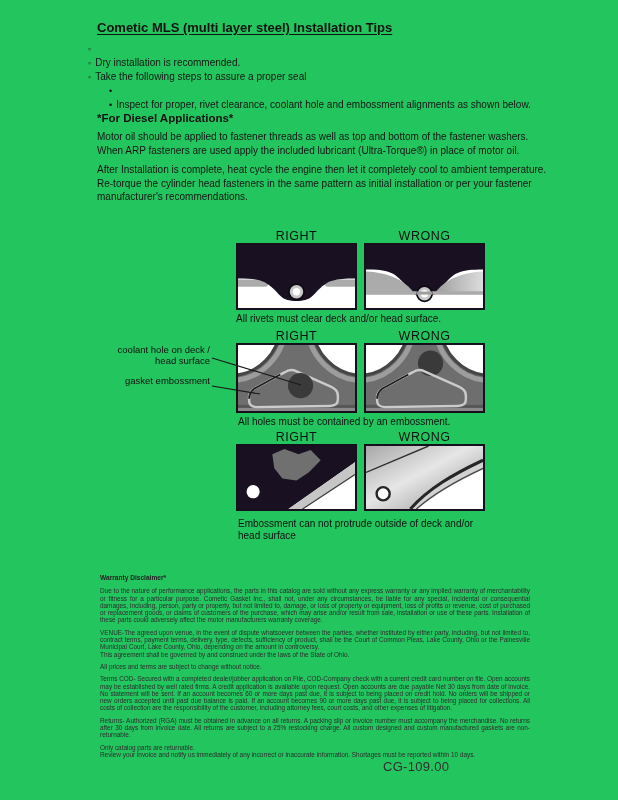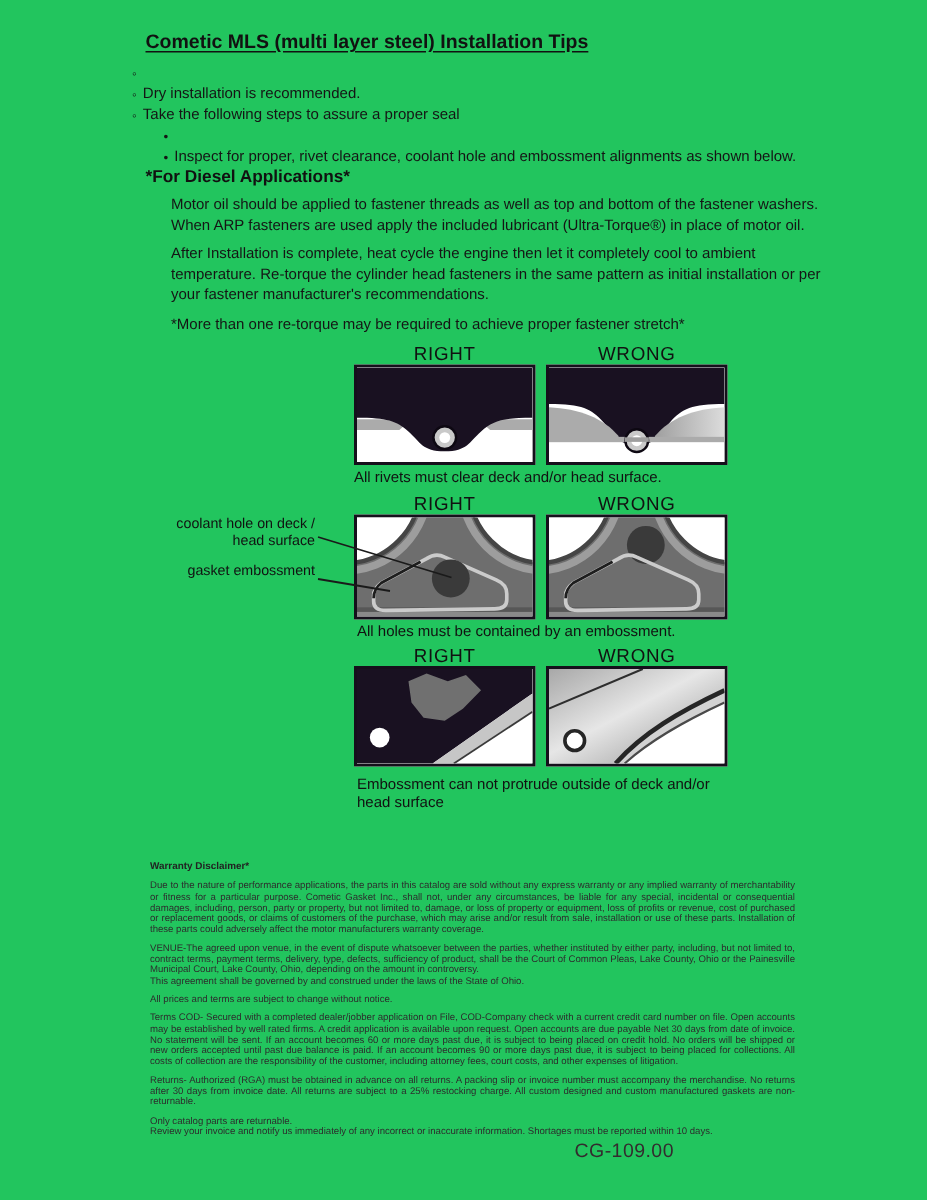--- a/index.html
+++ b/index.html
@@ -9,21 +9,21 @@
   .title{position:absolute;left:97px;top:20px;margin:0;font-size:13px;font-weight:bold;
          text-decoration:underline;text-underline-offset:2px;color:#111;}
 
   .bullets{position:absolute;left:88px;top:42px;width:480px;font-size:10px;line-height:14px;color:#151515;}
   .b-row{display:flex;gap:4px;align-items:flex-start;}
   .b-row.sub{padding-left:21px;}
   .marker{flex:0 0 auto;font-size:9px;line-height:14px;}
 
   .diesel-h{position:absolute;left:97px;top:112px;margin:0;font-size:11.5px;font-weight:bold;color:#111;}
   .diesel{position:absolute;left:97px;top:130px;width:452px;font-size:10px;line-height:13.5px;color:#151515;}
-  .diesel p{margin:0 0 6px 17px;}
+  .diesel p{margin:0 0 6px 0;}
 
   .dg-lbl{position:absolute;width:121px;text-align:center;font-size:12.5px;letter-spacing:.5px;color:#111;}
   .panel{position:absolute;width:121px;border:2.5px solid #15101b;box-sizing:border-box;background:#fff;}
   .panel svg{display:block;width:100%;height:100%;}
   .h67{height:67px;} .h70{height:70px;}
   .dg-cap{position:absolute;font-size:10px;line-height:11.5px;color:#111;}
 
   .ann{position:absolute;left:112px;width:98px;text-align:right;font-size:9.5px;line-height:10.5px;color:#111;}
   .ptr{position:absolute;left:205px;top:350px;width:100px;height:50px;}
 
@@ -59,21 +59,20 @@
     <div class="b-row sub">
       <span class="marker">•</span>
       <span>Inspect for proper, rivet clearance, coolant hole and embossment alignments as shown below.</span>
     </div>
   </div>
 
   <h2 class="diesel-h">*For Diesel Applications*</h2>
   <div class="diesel">
     <p>Motor oil should be applied to fastener threads as well as top and bottom of the fastener washers. When ARP fasteners are used apply the included lubricant (Ultra-Torque®) in place of motor oil.</p>
     <p>After Installation is complete, heat cycle the engine then let it completely cool to ambient temperature. Re-torque the cylinder head fasteners in the same pattern as initial installation or per your fastener manufacturer's recommendations.</p>
-    <p>*More than one re-torque may be required to achieve proper fastener stretch*</p>
   </div>
 
   <div class="dg-lbl" style="left:236px;top:229px;">RIGHT</div>
   <div class="dg-lbl" style="left:364px;top:229px;">WRONG</div>
 
   <div class="panel h67" style="left:236px;top:243px;">
     <svg viewBox="0 0 116 62" preserveAspectRatio="none">
       <rect width="116" height="62" fill="#fff"></rect>
       <polygon points="0,34 36,34 28,41 0,41" fill="#ababab"></polygon>
       <polygon points="116,34 80,34 88,41 116,41" fill="#ababab"></polygon>

